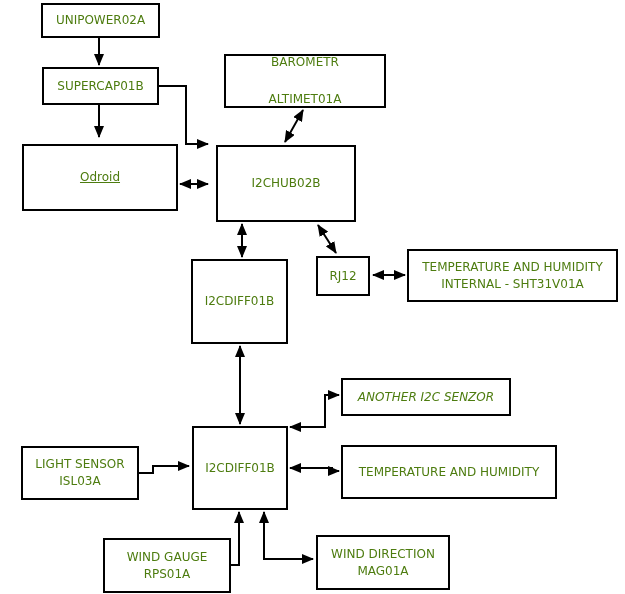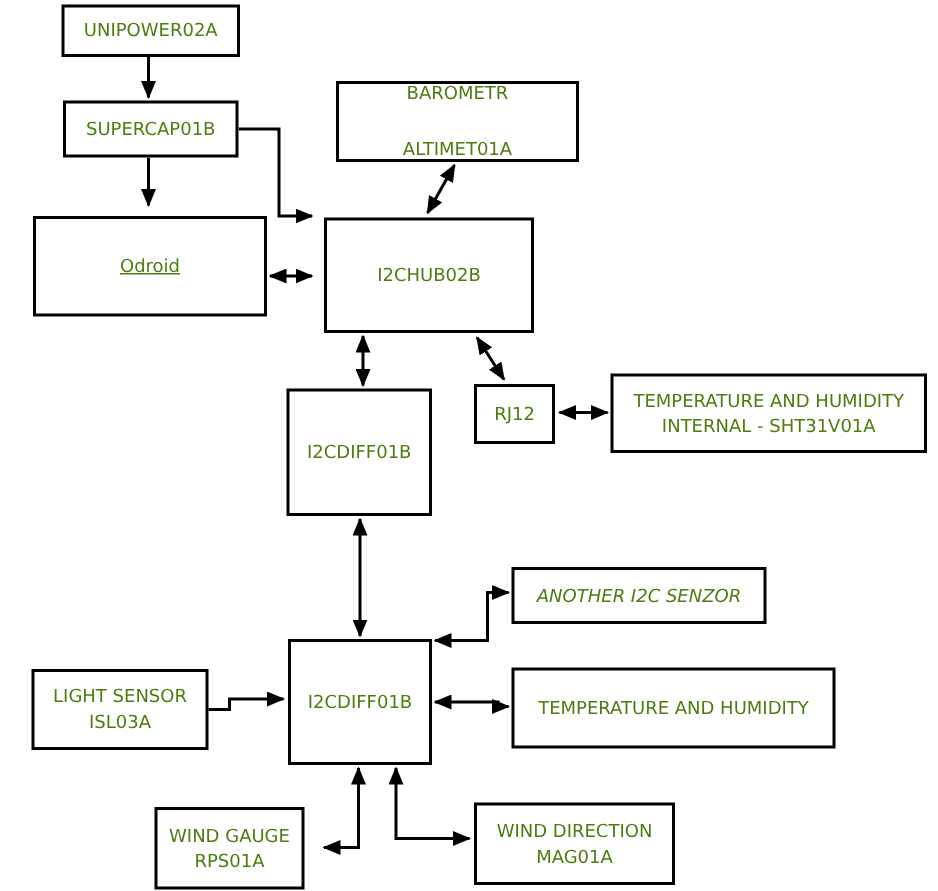--- a/index.html
+++ b/index.html
@@ -100,21 +100,21 @@
 
   <div class="node" style="left:1px;top:446px;width:118px;height:54px;margin-left:20px;">
     <span>LIGHT SENSOR</span>
     <span>ISL03A</span>
   </div>
 
   <div class="node" style="left:341px;top:445px;width:216px;height:54px;">
     <span>TEMPERATURE AND HUMIDITY</span>
   </div>
 
-  <div class="node" style="left:103px;top:538px;width:100px;height:55px;">
+  <div class="node" style="left:103px;top:538px;width:128px;height:55px;">
     <span>WIND GAUGE</span>
     <span>RPS01A</span>
   </div>
 
   <div class="node" style="left:316px;top:535px;width:134px;height:55px;align-items:center;">
     <span>WIND DIRECTION</span>
     <span>MAG01A</span>
   </div>
 
 </div>

